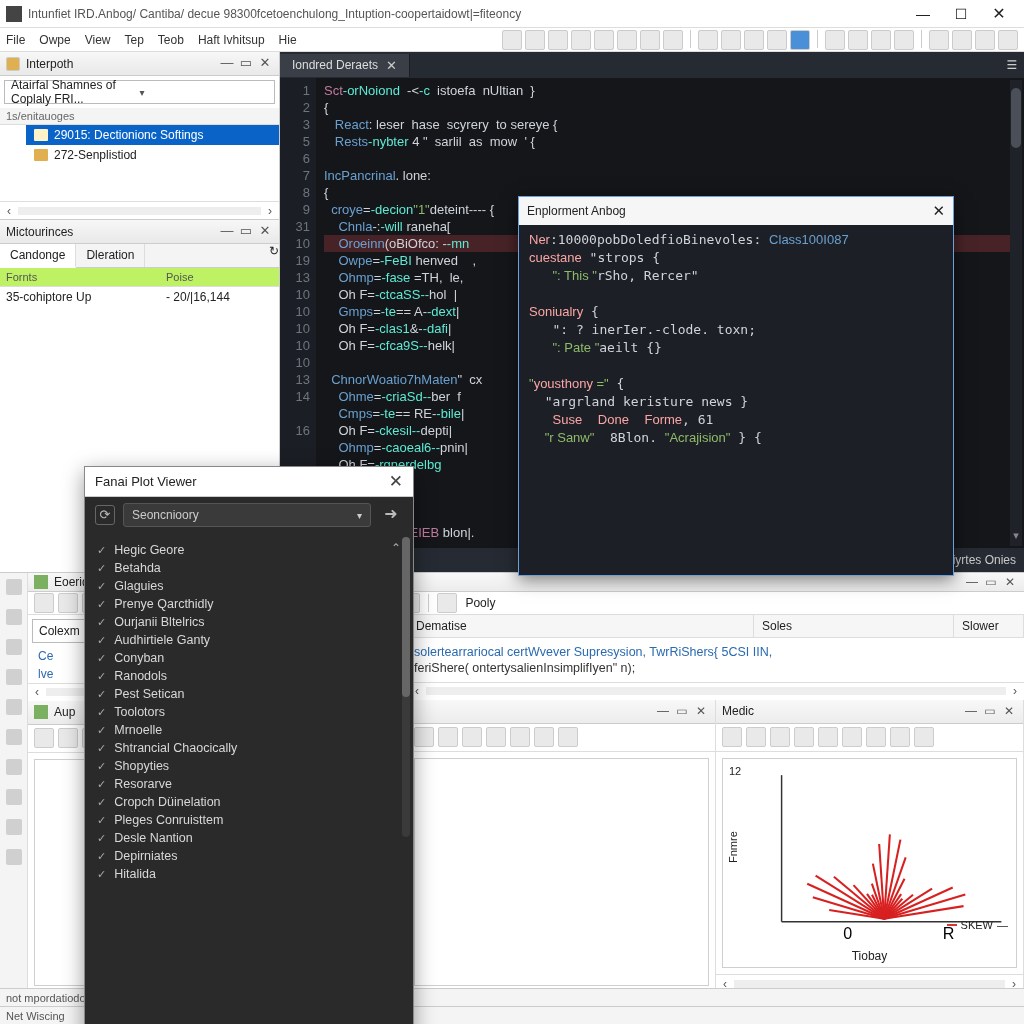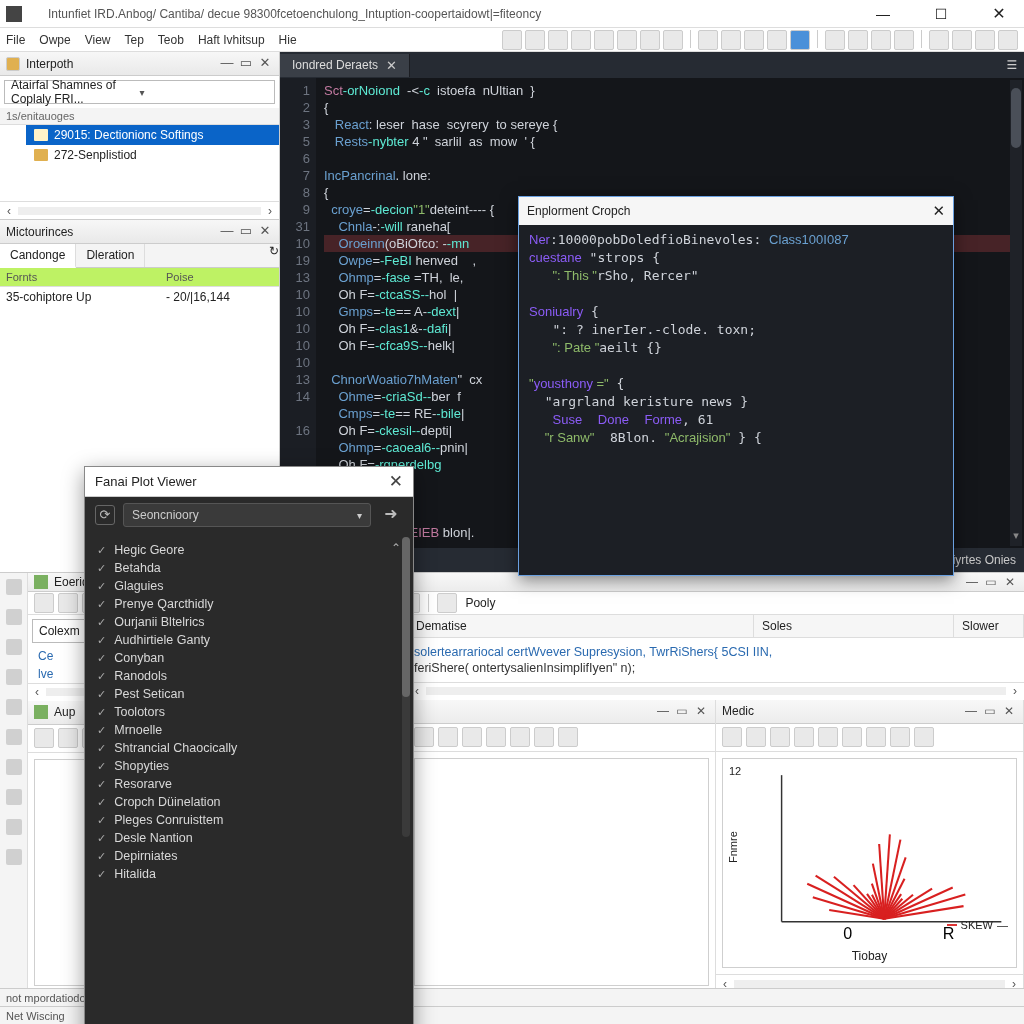--- a/index.html
+++ b/index.html
@@ -1,19 +1,19 @@
 <!DOCTYPE html>
 <html><head>
 <meta charset="utf-8">
 <style>
 * { box-sizing: border-box; margin: 0; padding: 0; font-family: "Segoe UI", Tahoma, sans-serif; }
 body { width: 1024px; height: 1024px; background: #f0f0f0; overflow: hidden; position: relative; font-size: 12px; color: #222; }
 
 
-.titlebar { height: 28px; display: flex; align-items: center; padding: 0 6px; background: #fff; border-bottom: 1px solid #ddd; gap: 20px; }
+.titlebar { height: 28px; display: flex; align-items: center; padding: 0 6px; background: #fff; border-bottom: 1px solid #ddd; }
 .titlebar .appicon { width: 16px; height: 16px; background: #444; margin-right: 6px; }
 .titlebar .title { flex: 1; font-size: 12px; color: #555; }
 .titlebar .winbtn { width: 38px; height: 100%; display: flex; align-items: center; justify-content: center; font-size: 14px; }
 .titlebar .winbtn:last-child { font-size: 16px; }
 
 
 .menubar { height: 24px; display: flex; align-items: center; background: #fff; border-bottom: 1px solid #ddd; padding: 0 6px; gap: 14px; }
 .menubar span { font-size: 12px; color: #333; }
 .tbtn { width: 20px; height: 20px; background: #e9e9e9; border: 1px solid #ccc; border-radius: 2px; }
 .tsep { width: 1px; height: 18px; background: #ccc; margin: 0 4px; }
@@ -57,21 +57,21 @@
 .ed-tab { padding: 4px 12px; background: #3a3f47; border-right: 1px solid #1b1d22; display: flex; align-items: center; gap: 8px; font-size: 12px; }
 .ed-tab .x { font-size: 13px; color: #ccc; }
 .ed-tabs .menu { margin-left: auto; width: 24px; text-align: center; color: #ccc; }
 .code { display: flex; flex: 1; font-family: Consolas, monospace; font-size: 13px; }
 .gutter { width: 36px; background: #1b1e24; color: #6d7480; text-align: right; padding: 4px 6px 0 0; line-height: 17px; }
 .gutter div { height: 17px; }
 .src { flex: 1; padding: 4px 8px 0 8px; color: #cfd3da; line-height: 17px; white-space: pre; }
 .src .l { height: 17px; }
 .red { color: #5eead4; }
 .grn { color: #8fbb6a; }
-.yel { color: #8b5cf6; }
+.yel { color: #fca5a5; }
 .blu { color: #6aa0d0; }
 .mag { color: #c27aa0; }
 .hl { background: #472327; display: inline-block; width: 100%; }
 .ed-status { height: 24px; background: #262b33; color: #c9c9c9; display: flex; align-items: center; justify-content: flex-end; padding: 0 8px; gap: 10px; font-size: 12px; }
 .es-ico { width: 16px; height: 14px; border: 1px solid #888; border-radius: 2px; }
 .scroll-v { position: absolute; right: 2px; top: 28px; bottom: 26px; width: 12px; background: #1f2228; }
 .scroll-v .thumb { position: absolute; left: 1px; width: 10px; top: 8px; height: 60px; background: #4a4f58; border-radius: 5px; }
 .scroll-v .down { position: absolute; bottom: 4px; left: 0; width: 12px; text-align: center; color: #888; font-size: 11px; }
 
 
@@ -478,21 +478,21 @@
 
 <div class="status under">
     <span>not mpordatiodo</span>
   </div>
 <div class="status">
     <span>Net Wiscing</span>
   </div>
 
 <div class="popup">
   <div class="popup-head">
-    <span>Enplorment Cropch</span>
+    <span>Enplorment Anbog</span>
     <div class="spacer"></div>
     <span class="x">✕</span>
   </div>
   <div class="popup-body" id="popup-body"><span class="yel">Ner</span>:10000pobDoledfioBinevoles: <span class="blu">Class100I087</span>
 <span class="yel">cuestane</span> "strops {
    <span class="grn">": This "</span>rSho, Rercer"
 &nbsp;
 <span class="yel">Soniualry</span> {
    ": ? inerIer.-clode. toxn;
    <span class="grn">": Pate "</span>aeilt {}

